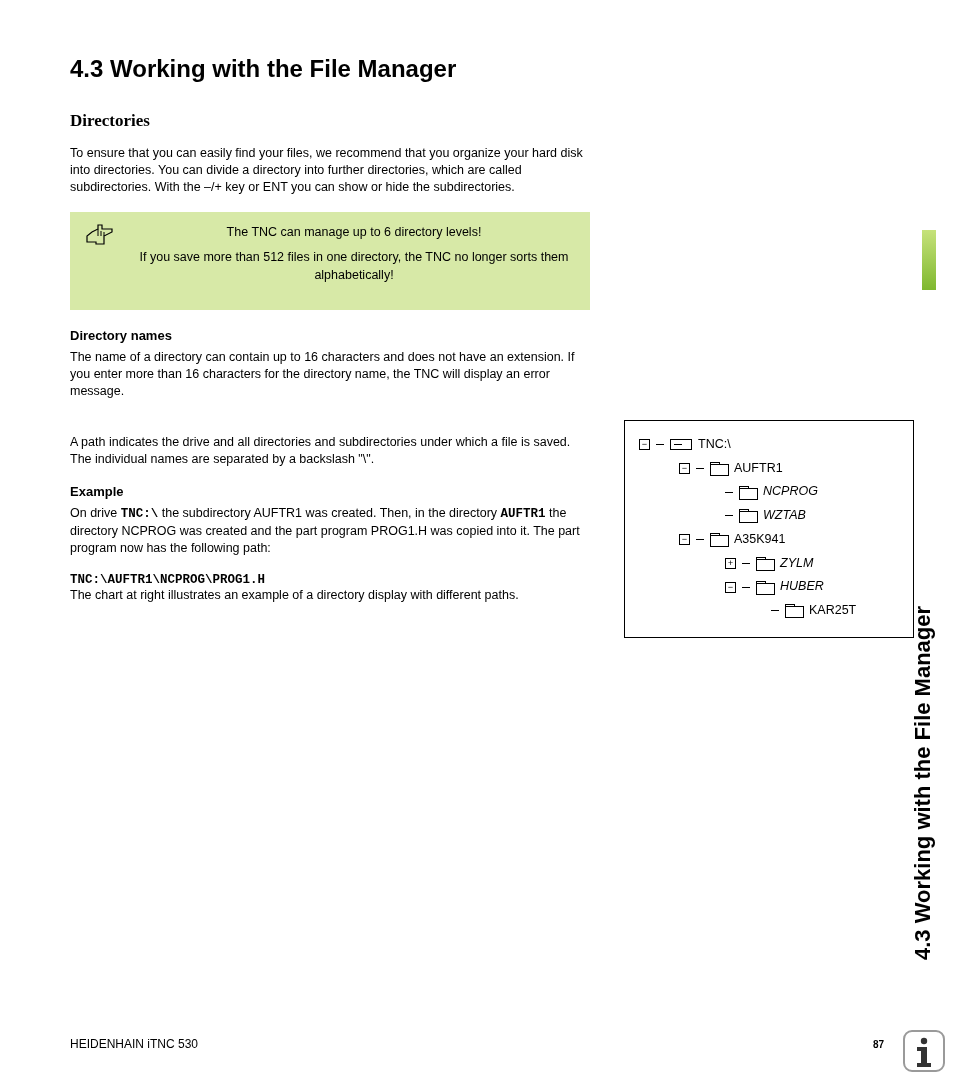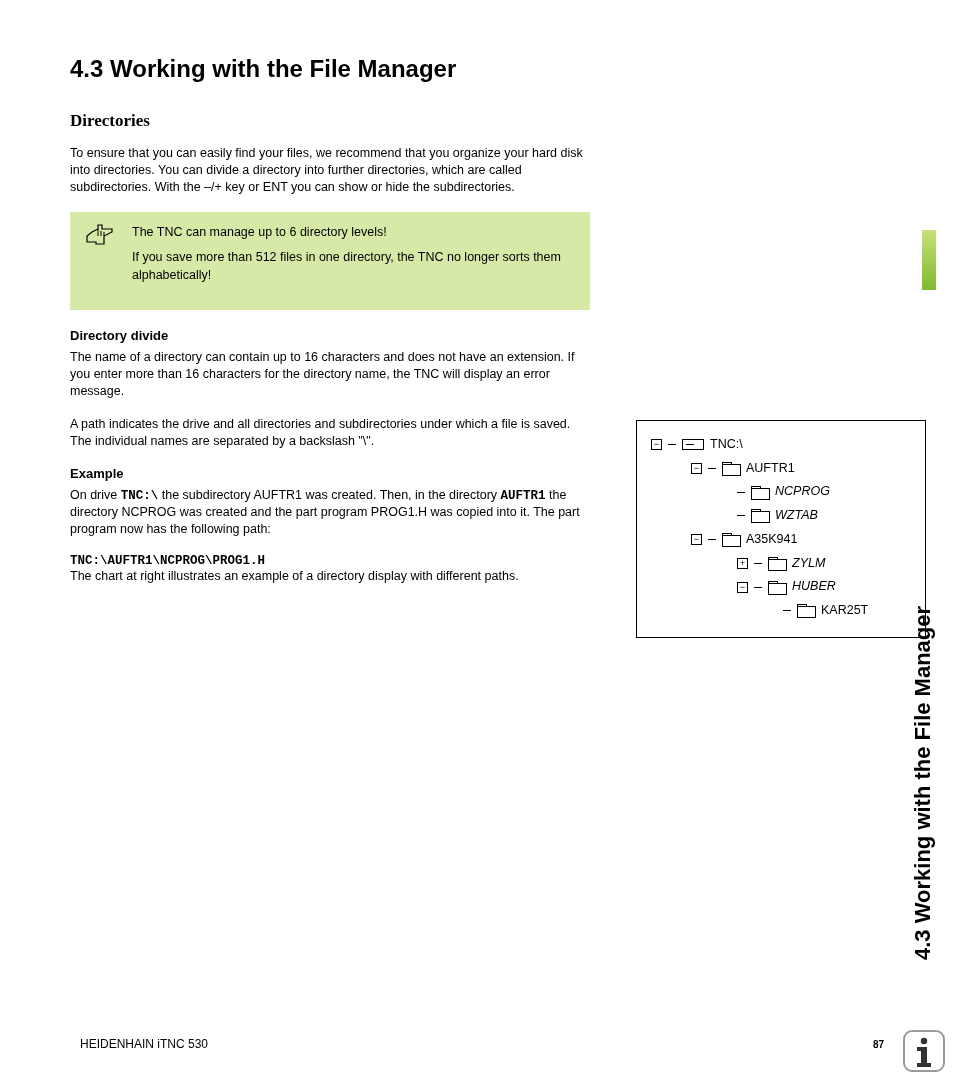--- a/index.html
+++ b/index.html
@@ -75,33 +75,33 @@
     font-size: 12.5px;
     line-height: 1.4;
   }
   .note-box .hand-icon {
     position: absolute;
     left: 14px;
     top: 10px;
     width: 32px;
     height: 26px;
   }
-  .note-box p { margin-bottom: 8px; }
+  .note-box p { margin-bottom: 8px; text-align: center; }
   .note-box p:last-child { margin-bottom: 12px; }
   .mono { font-family: "Courier New", monospace; font-weight: bold; }
   .path-line {
     font-family: "Courier New", monospace;
     font-weight: bold;
     font-size: 12.5px;
     max-width: 520px;
   }
   .two-col {
     display: flex;
-    align-items: flex-start;
-    gap: 46px;
+    align-items: center;
+    gap: 34px;
   }
   .left-col { flex: 0 0 520px; }
   .right-col { flex: 0 0 290px; }
   .tree-box {
     border: 1px solid #000;
     padding: 12px 14px 14px 14px;
     font-size: 12.5px;
     line-height: 1.9;
     margin-top: 4px;
   }
@@ -131,21 +131,21 @@
     background: #fff;
   }
   .folder-icon::after {
     content: ""; position: absolute; left: 0; top: 2px;
     width: 17px; height: 10px; border: 1px solid #000;
     background: #fff;
   }
   .footer {
     position: absolute;
     bottom: 40px;
-    left: 80px;
+    left: 70px;
     right: 70px;
     display: flex;
     justify-content: space-between;
     font-size: 12px;
     align-items: center;
   }
   .footer .pg { font-weight: bold; font-size: 10px; }
   .info-badge {
     position: absolute;
     right: 8px;
@@ -173,21 +173,21 @@
     <span class="hand-icon">
       <svg viewBox="0 0 32 26" width="32" height="26">
         <path d="M3 14 L3 20 L12 20 L12 22 L20 22 L20 14 L28 10 L28 7 L18 7 L18 3 L14 3 L14 7 L8 10 Z" fill="none" stroke="#000" stroke-width="1.2"></path>
         <path d="M14 7 L14 14 M17 9 L17 14 M20 10 L20 14" stroke="#000" stroke-width="1" fill="none"></path>
       </svg>
     </span>
     <p>The TNC can manage up to 6 directory levels!</p>
     <p>If you save more than 512 files in one directory, the TNC no longer sorts them alphabetically!</p>
   </div>
 
-  <h3 class="sub3">Directory divide</h3>
+  <h3 class="sub3">Directory names</h3>
   <p class="body-text">The name of a directory can contain up to 16 characters and does not have an extension. If you enter more than 16 characters for the directory name, the TNC will display an error message.</p>
 
 
   <div class="two-col">
     <div class="left-col">
       <p class="body-text">A path indicates the drive and all directories and subdirectories under which a file is saved. The individual names are separated by a backslash "\".</p>
 
       <h3 class="sub3">Example</h3>
       <p class="body-text">
         <span>On drive </span><span class="mono">TNC:\</span><span> the subdirectory AUFTR1 was created. Then, in the directory </span><span class="mono">AUFTR1</span><span> the directory NCPROG was created and the part program PROG1.H was copied into it. The part program now has the following path:</span>

